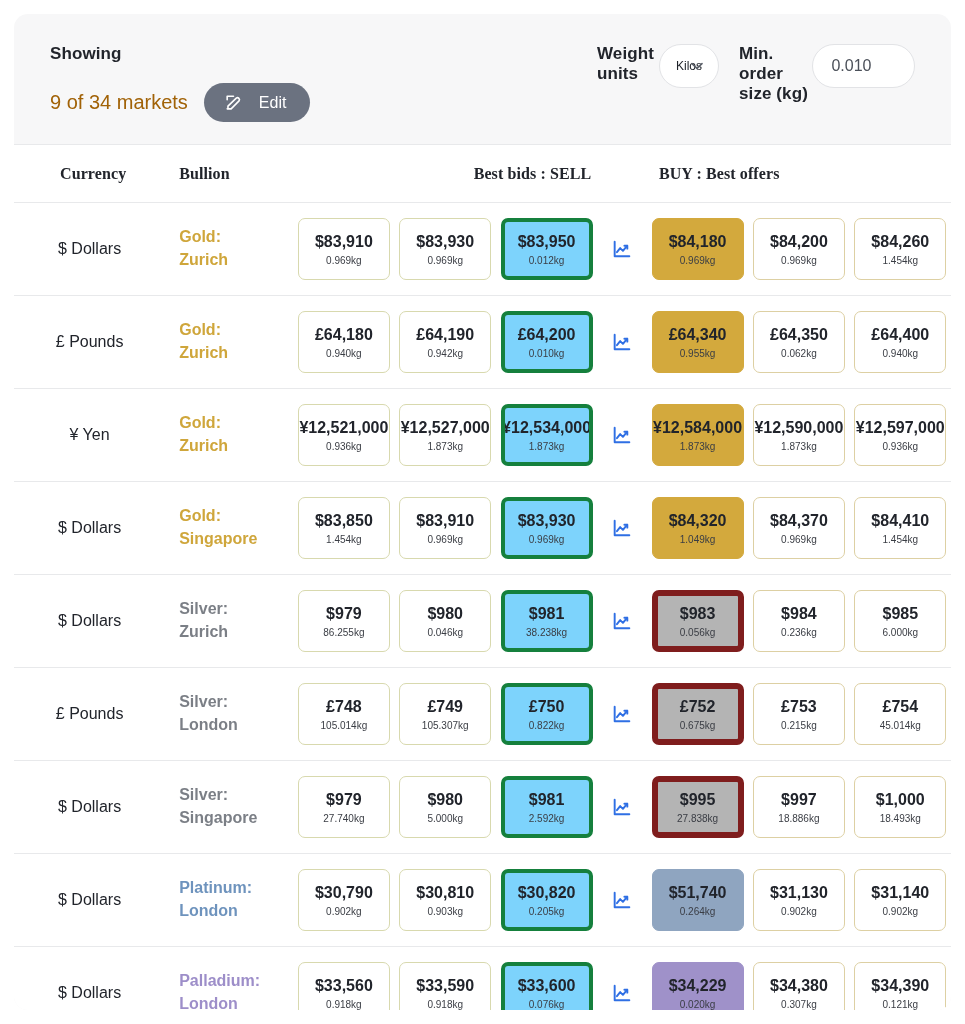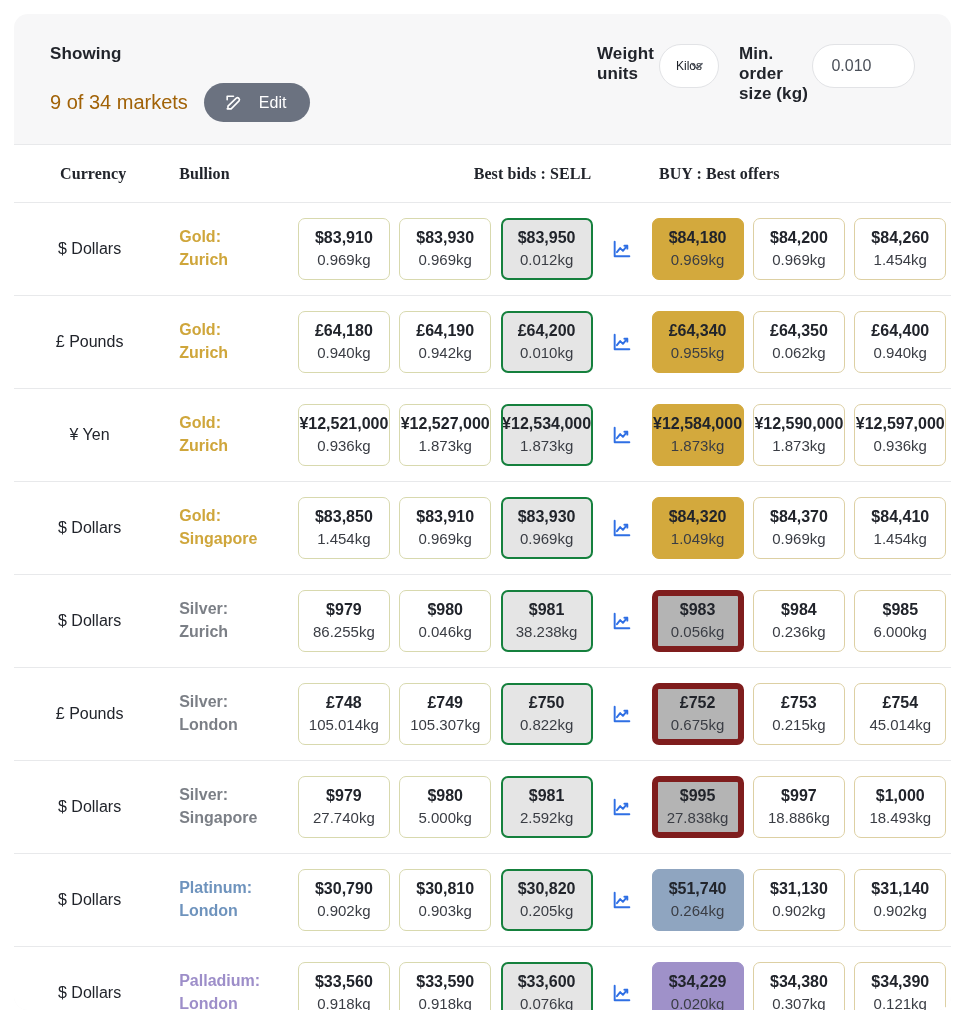--- a/index.html
+++ b/index.html
@@ -196,37 +196,37 @@
     overflow: hidden;
     white-space: nowrap;
   }
   .quote-price {
     font-size: 16px;
     font-weight: 700;
     color: #21242b;
     line-height: 1.25;
   }
   .quote-qty {
-    font-size: 15px;
+    font-size: 10px;
     color: #3a3d44;
     line-height: 1.3;
     margin-top: 2px;
   }
 
   
   .quote-cell.bid-plain {
     background: #ffffff;
     border: 1px solid #d8d9ae;
   }
   .quote-cell.ask-plain {
     background: #ffffff;
     border: 1px solid #ddd0a3;
   }
   
-  .quote-cell.best-bid     { background: #e5e5e5; border: 2px solid #15803d; }
+  .quote-cell.best-bid     { background: #7dd3fc; border: 4px solid #15803d; }
   .quote-cell.best-ask-gold      { background: #d3a93d; border: 1px solid #d3a93d; }
   .quote-cell.best-ask-silver    { background: #b4b4b4; border: 6px solid #7f1d1d; align-items: center; }
   .quote-cell.best-ask-platinum  { background: #8fa5c0; border: 1px solid #8fa5c0; }
   .quote-cell.best-ask-palladium { background: #9f91c9; border: 1px solid #9f91c9; }
 
   td.chart-cell { text-align: center; }
   .chart-icon-btn {
     display: inline-flex;
     align-items: center;
     justify-content: center;

